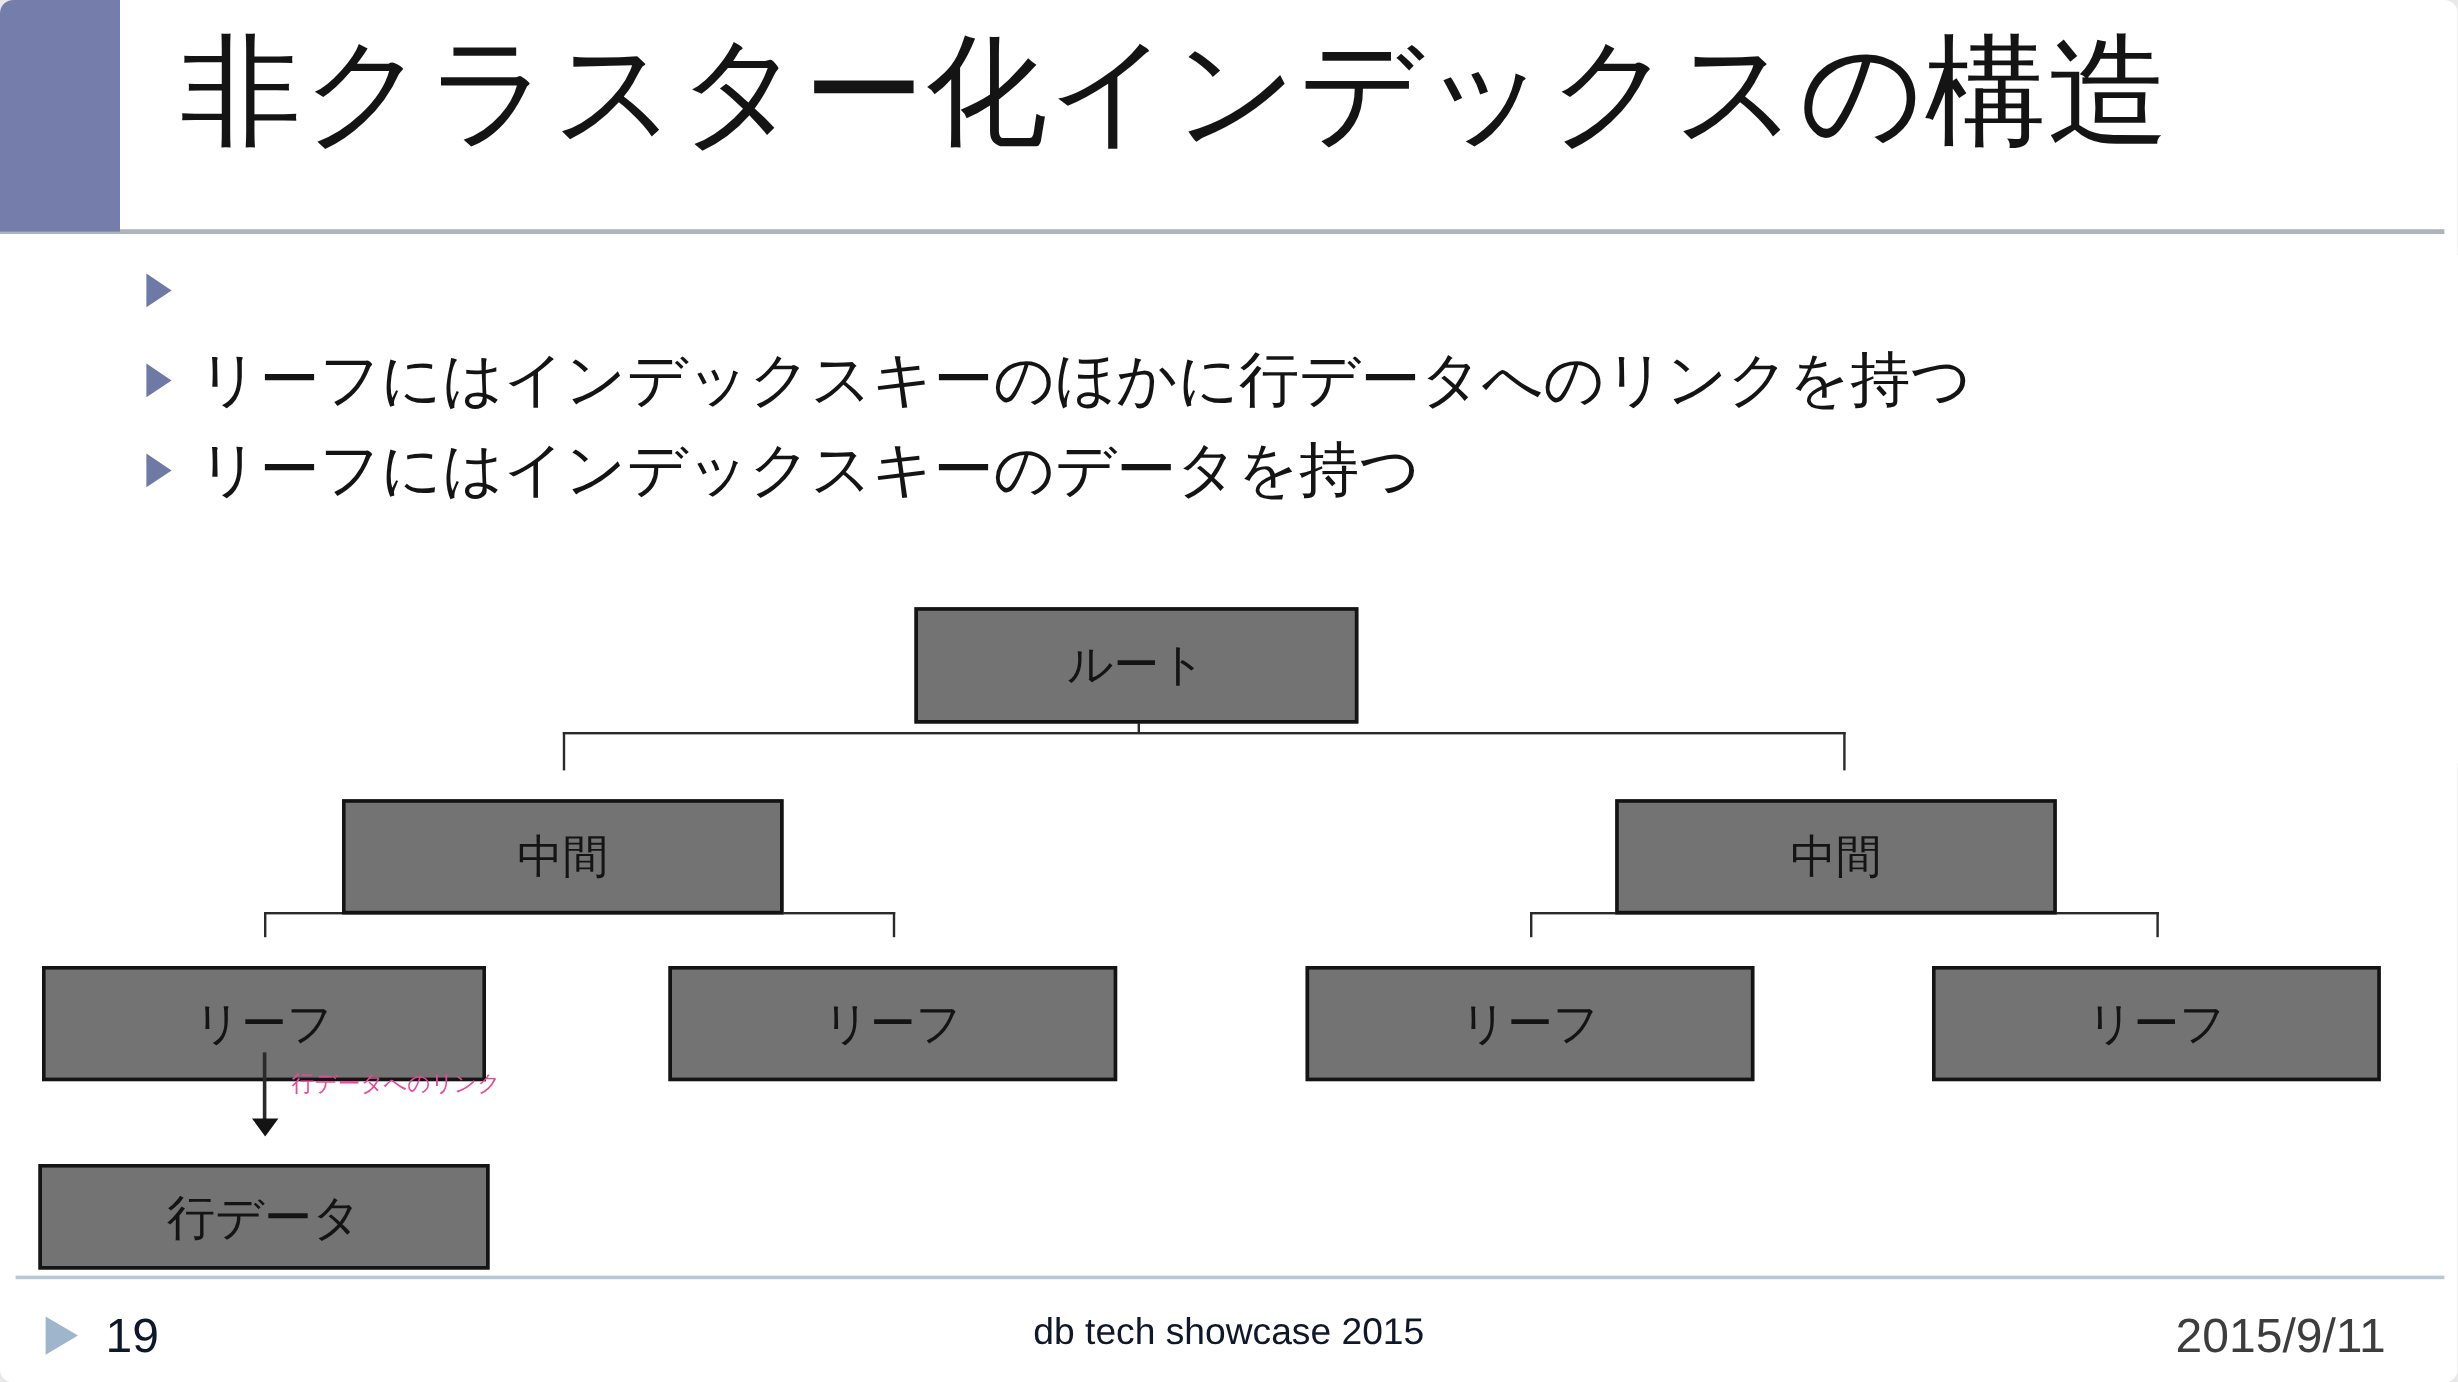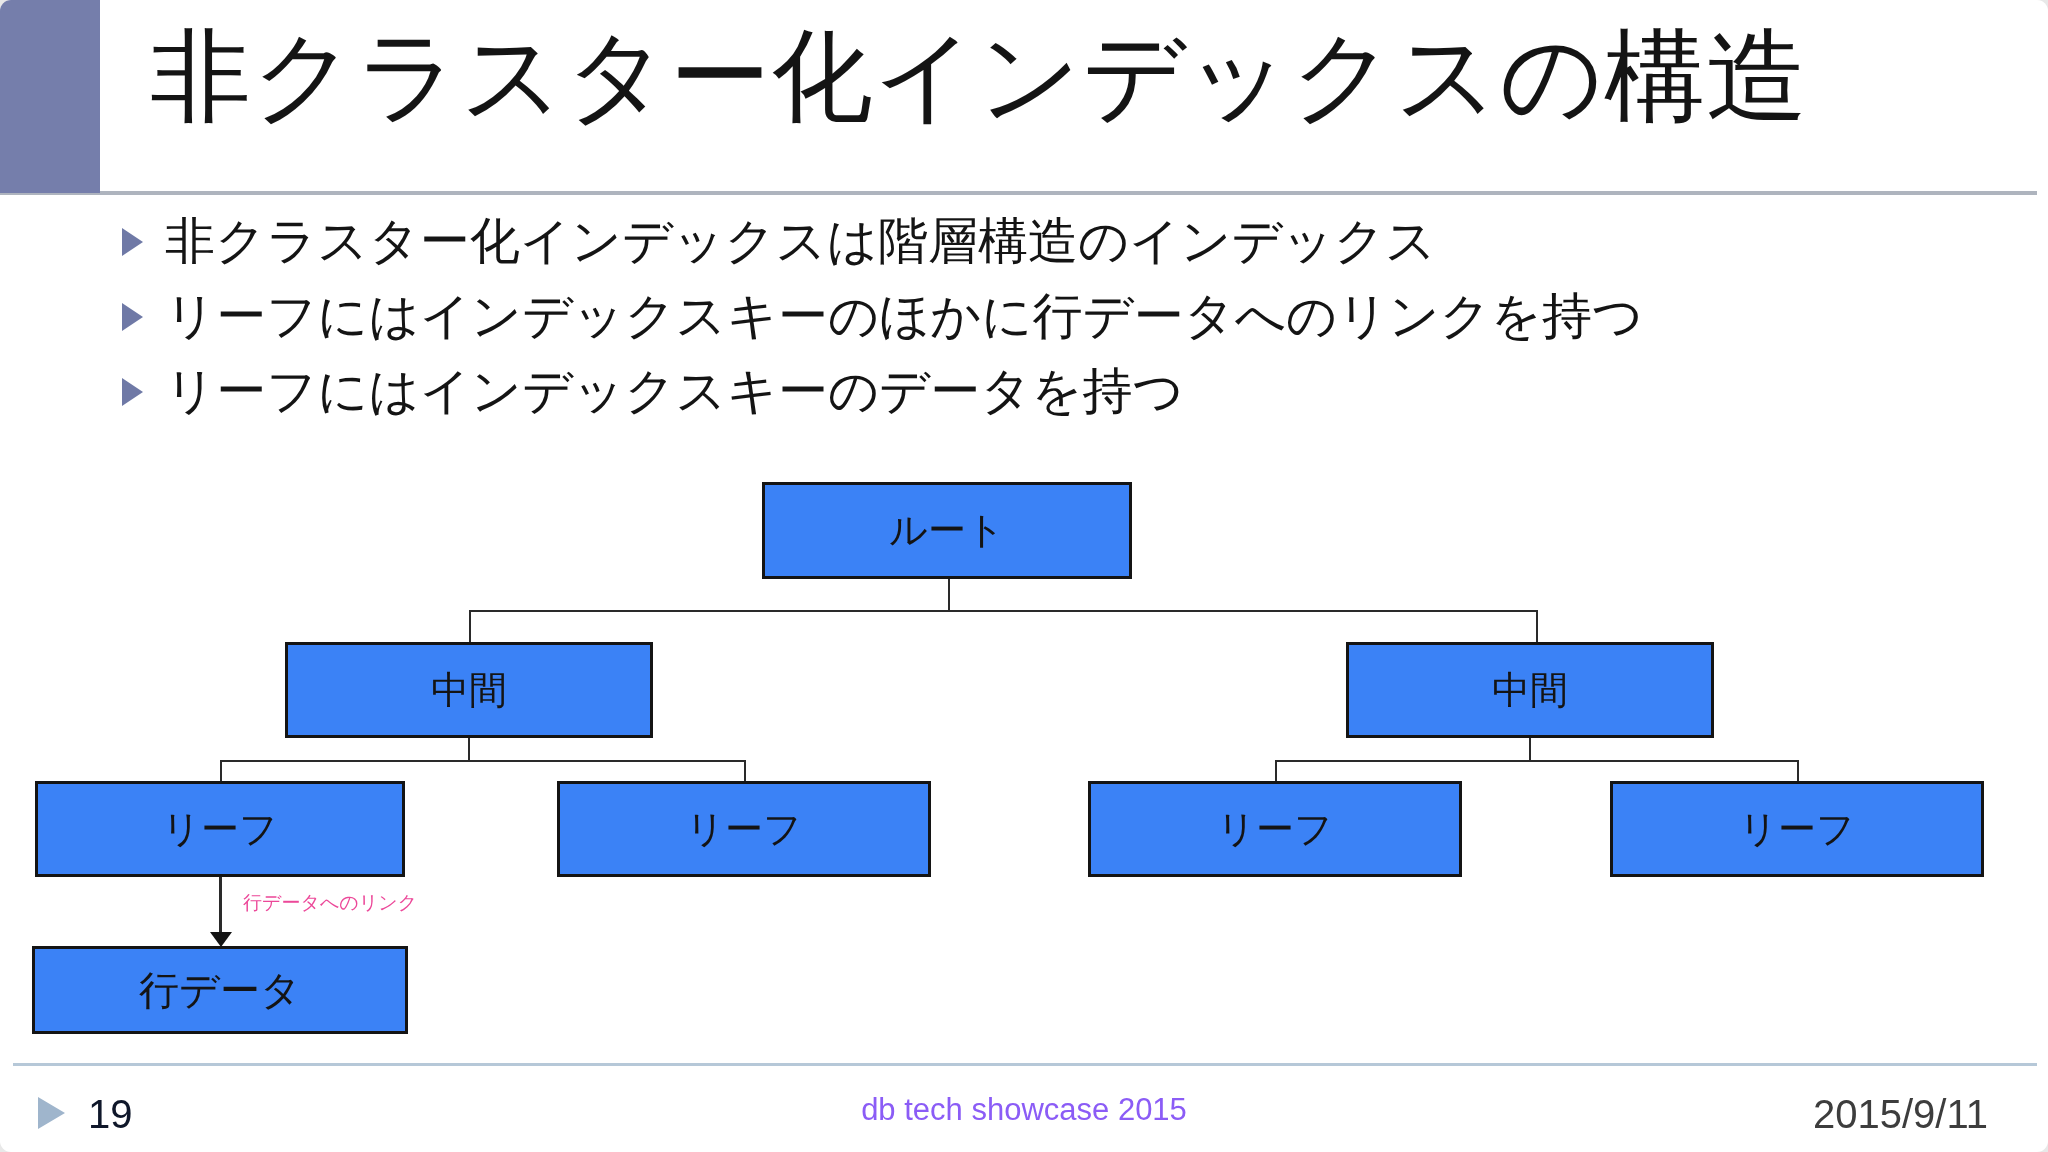--- a/index.html
+++ b/index.html
@@ -63,26 +63,27 @@
     font-size: 50px;
     color: #141414;
     white-space: nowrap;
   }
 
   
   .node {
     position: absolute;
     box-sizing: border-box;
     border: 3px solid #141414;
-    background: #3b82f6;
+    background: #737373;
     display: flex;
     align-items: center;
     justify-content: center;
     font-size: 38px;
     color: #141414;
+    margin-top: 24px;
   }
   .node-root   { left: 762px;  top: 482px; width: 370px; height: 97px; }
   .node-int-l  { left: 285px;  top: 642px; width: 368px; height: 96px; }
   .node-int-r  { left: 1346px; top: 642px; width: 368px; height: 96px; }
   .node-leaf1  { left: 35px;   top: 781px; width: 370px; height: 96px; }
   .node-leaf2  { left: 557px;  top: 781px; width: 374px; height: 96px; }
   .node-leaf3  { left: 1088px; top: 781px; width: 374px; height: 96px; }
   .node-leaf4  { left: 1610px; top: 781px; width: 374px; height: 96px; }
   .node-rowdata{ left: 32px;   top: 946px; width: 376px; height: 88px; font-size: 40px; }
 
@@ -142,42 +143,41 @@
     position: absolute;
     left: 88px; top: 1092px;
     font-size: 40px;
     color: #0f172a;
   }
   .footer-center {
     position: absolute;
     left: 0; right: 0; top: 1092px;
     text-align: center;
     font-size: 31px;
-    color: #8b5cf6;
+    color: #0f172a;
   }
   .footer-date {
     position: absolute;
     right: 60px; top: 1092px;
     font-size: 40px;
     color: #3d3d3d;
   }
 </style>
 </head>
 <body>
 
 <div class="slide">
 
   <div class="accent-bar"></div>
   <div class="header-divider"></div>
   <h1 class="slide-title" style="margin:0;">非クラスター化インデックスの構造</h1>
 
   <div class="bullets">
     <div class="bullet-row">
       <span class="bullet-marker"></span>
-      <span class="bullet-text">非クラスター化インデックスは階層構造のインデックス</span>
     </div>
     <div class="bullet-row">
       <span class="bullet-marker"></span>
       <span class="bullet-text">リーフにはインデックスキーのほかに行データへのリンクを持つ</span>
     </div>
     <div class="bullet-row">
       <span class="bullet-marker"></span>
       <span class="bullet-text">リーフにはインデックスキーのデータを持つ</span>
     </div>
   </div>

